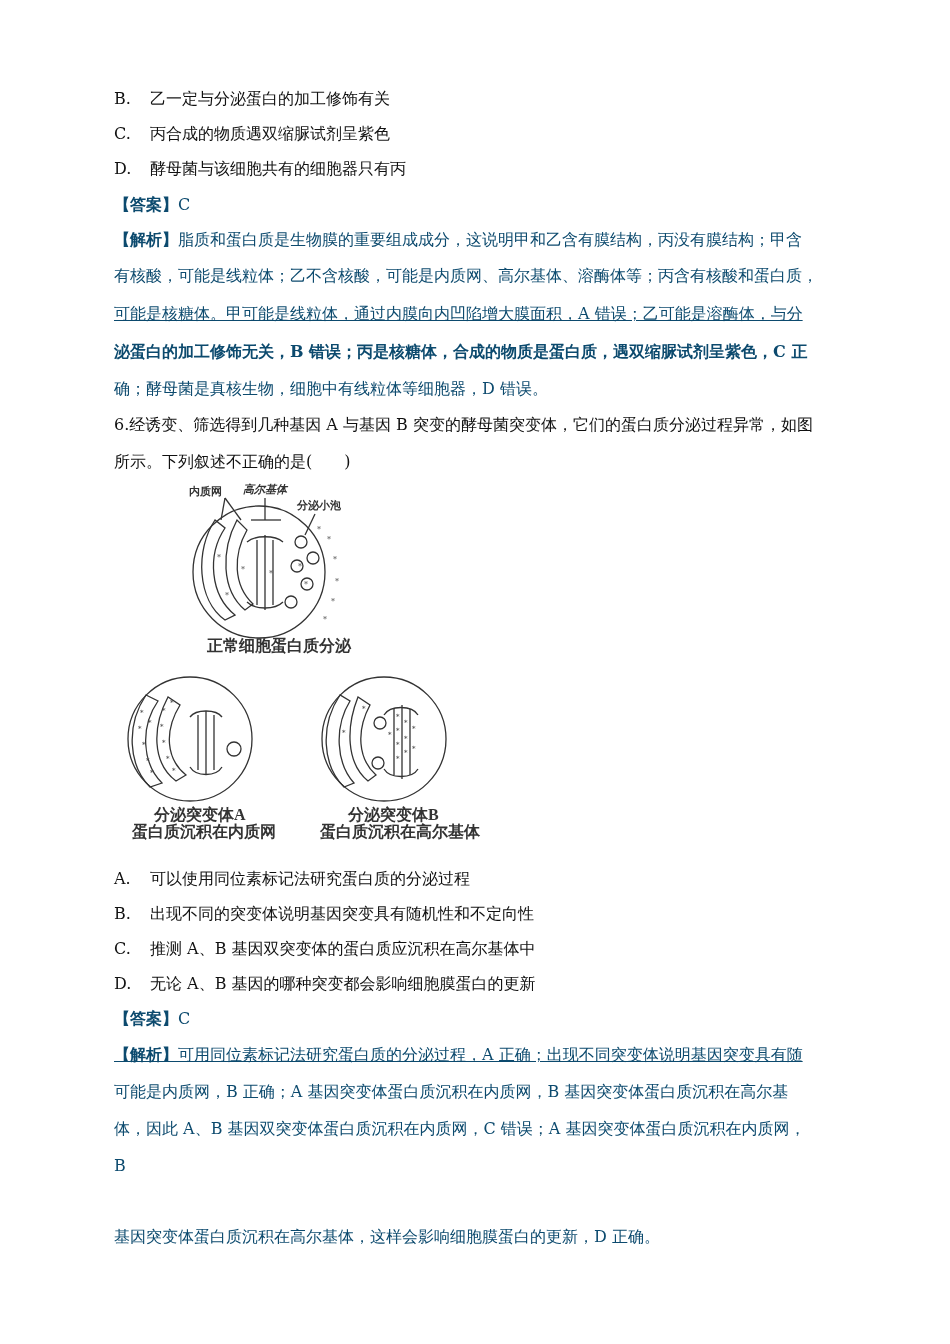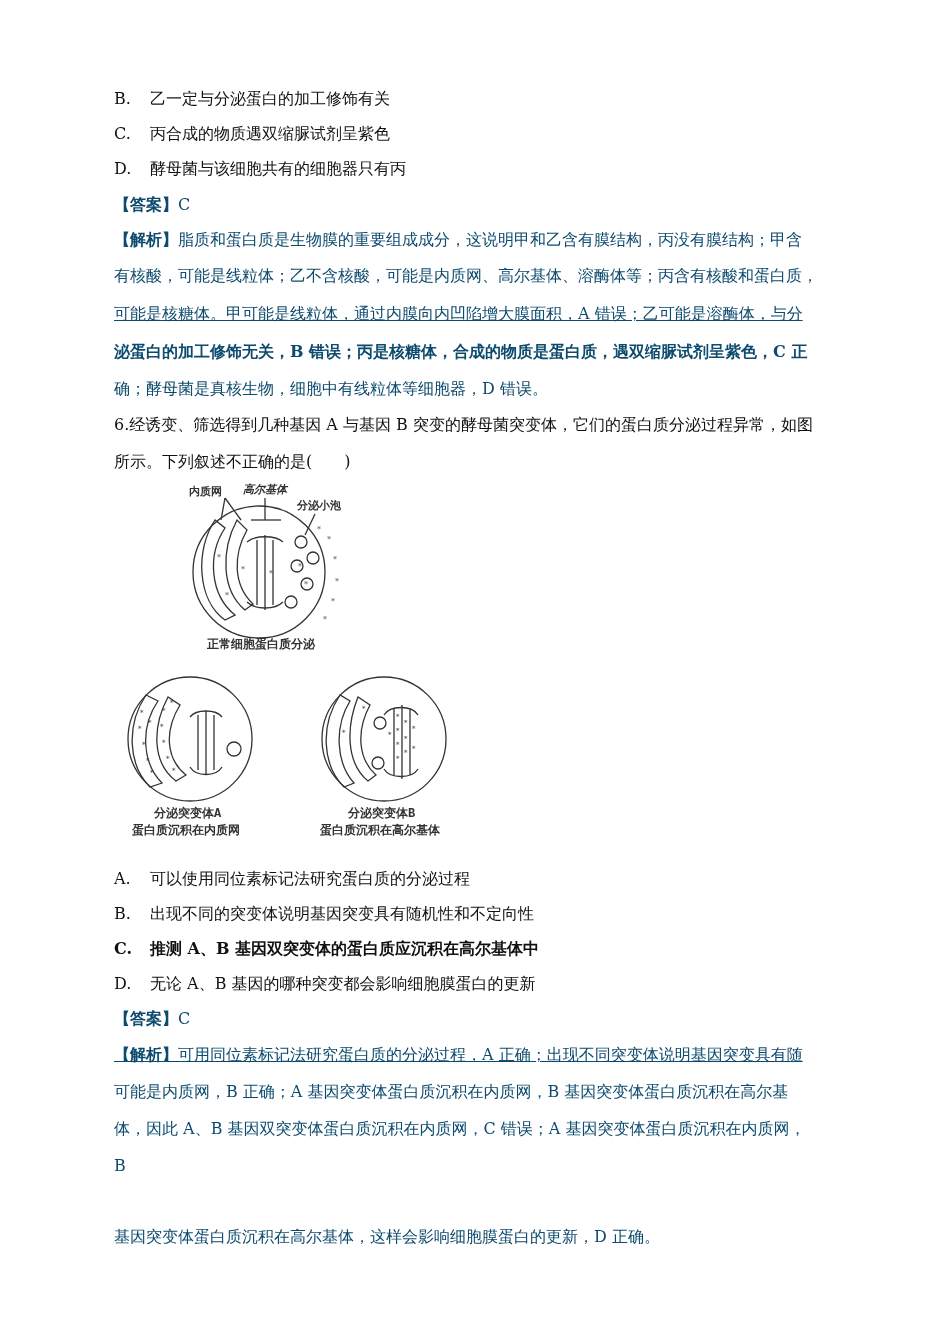--- a/index.html
+++ b/index.html
@@ -3,22 +3,22 @@
 <meta charset="utf-8">
 <style>
   html, body { margin: 0; padding: 0; background: #ffffff; }
   body { width: 950px; height: 1344px; position: relative; overflow: hidden;
          font-family: "DejaVu Serif", "Liberation Serif", serif; color: #111; }
   .line { position: absolute; left: 114px; font-size: 16px; white-space: nowrap; line-height: 20px; }
   .red { color: #0c4a6e; }
   .opt-letter { display: inline-block; width: 36px; }
   .tag { font-weight: bold; font-family: "DejaVu Sans", sans-serif; }
   .figure { position: absolute; }
-  .cap { position: absolute; font-size: 12px; font-weight: bold; color: #333;
-         font-family: Liberation Mono, monospace; white-space: nowrap; text-align: center; }
+  .cap { position: absolute; font-size: 16px; font-weight: bold; color: #333;
+         font-family: Liberation Serif, serif; white-space: nowrap; text-align: center; }
   .lbl { position: absolute; font-size: 11px; font-weight: bold; color: #333;
          font-family: "DejaVu Sans", sans-serif; white-space: nowrap; }
   svg { overflow: visible; }
 </style>
 </head>
 <body>
 
 <div class="line" style="top:89px;">
   <span class="opt-letter">B.</span><span>乙一定与分泌蛋白的加工修饰有关</span>
 </div>
@@ -142,21 +142,21 @@
   <span class="cap" style="left:36px; top:130px;">分泌突变体B</span>
   <span class="cap" style="left:8px; top:147px;">蛋白质沉积在高尔基体</span>
 </div>
 
 <div class="line" style="top:869px;">
   <span class="opt-letter">A.</span><span>可以使用同位素标记法研究蛋白质的分泌过程</span>
 </div>
 <div class="line" style="top:904px;">
   <span class="opt-letter">B.</span><span>出现不同的突变体说明基因突变具有随机性和不定向性</span>
 </div>
-<div class="line" style="top:939px;font-weight:bold;">
+<div class="line" style="top:939px;">
   <span class="opt-letter">C.</span><span>推测 A、B 基因双突变体的蛋白质应沉积在高尔基体中</span>
 </div>
 <div class="line" style="top:974px;">
   <span class="opt-letter">D.</span><span>无论 A、B 基因的哪种突变都会影响细胞膜蛋白的更新</span>
 </div>
 
 <div class="line red" style="top:1009px;">
   <span class="tag">【答案】</span><span>C</span>
 </div>
 

